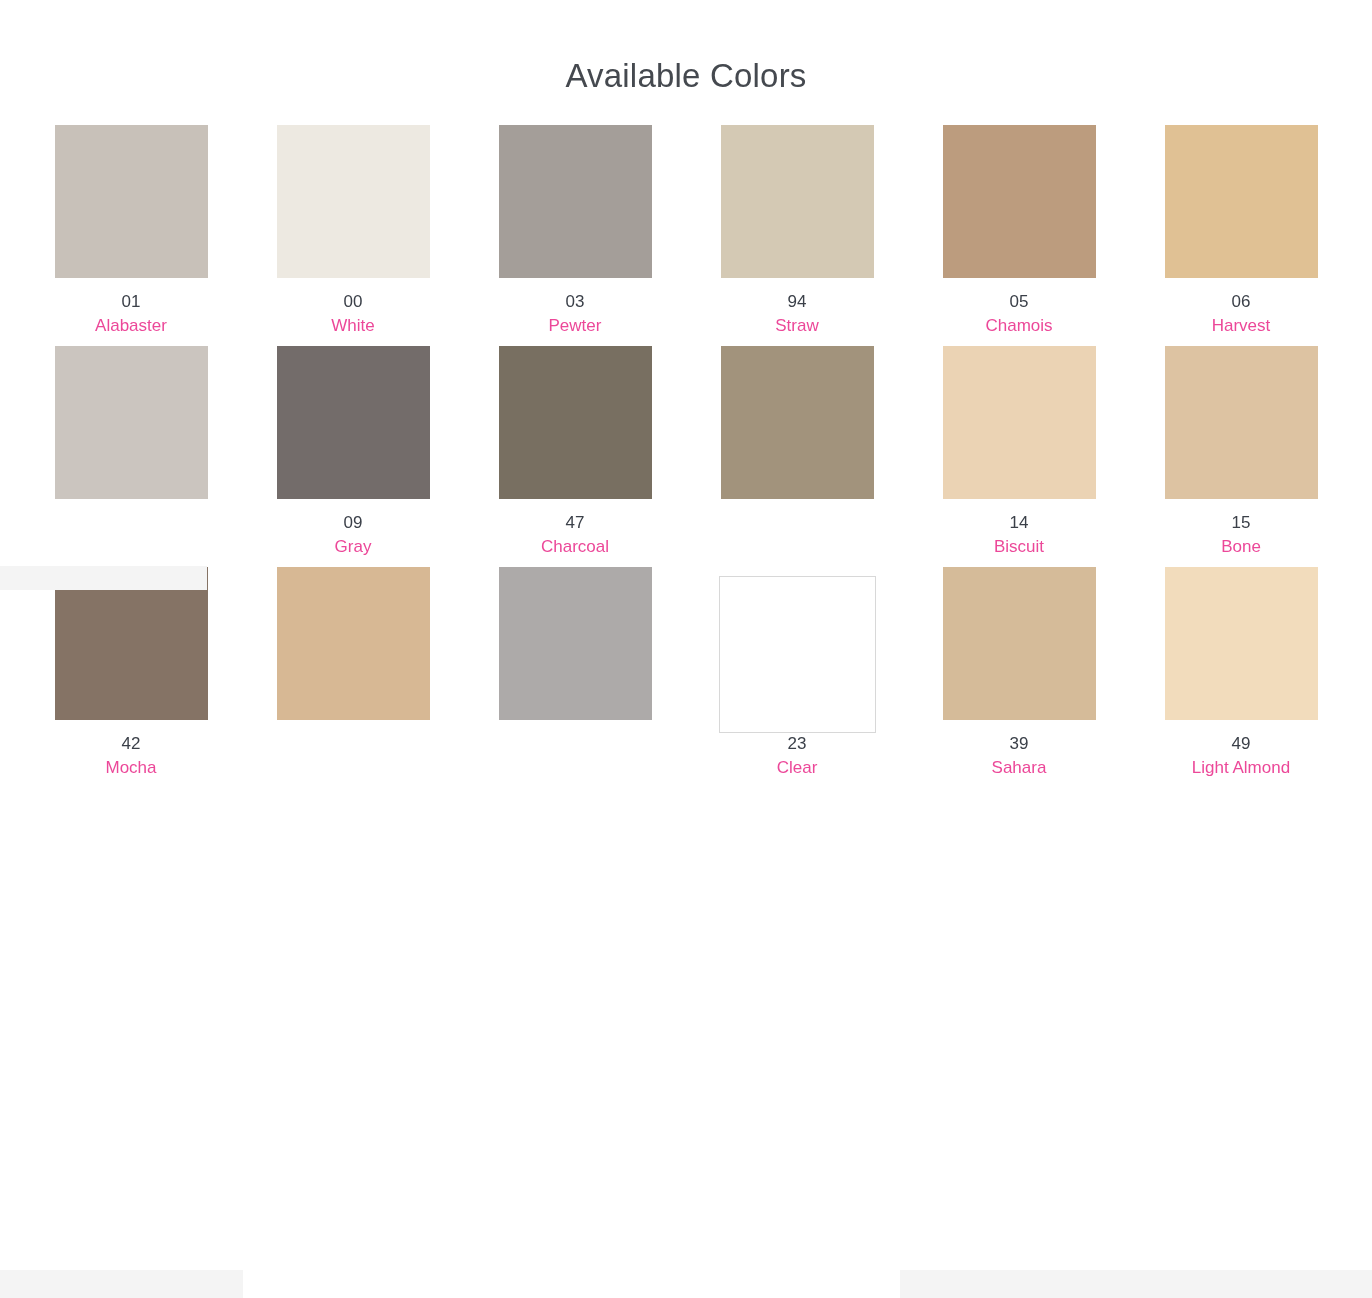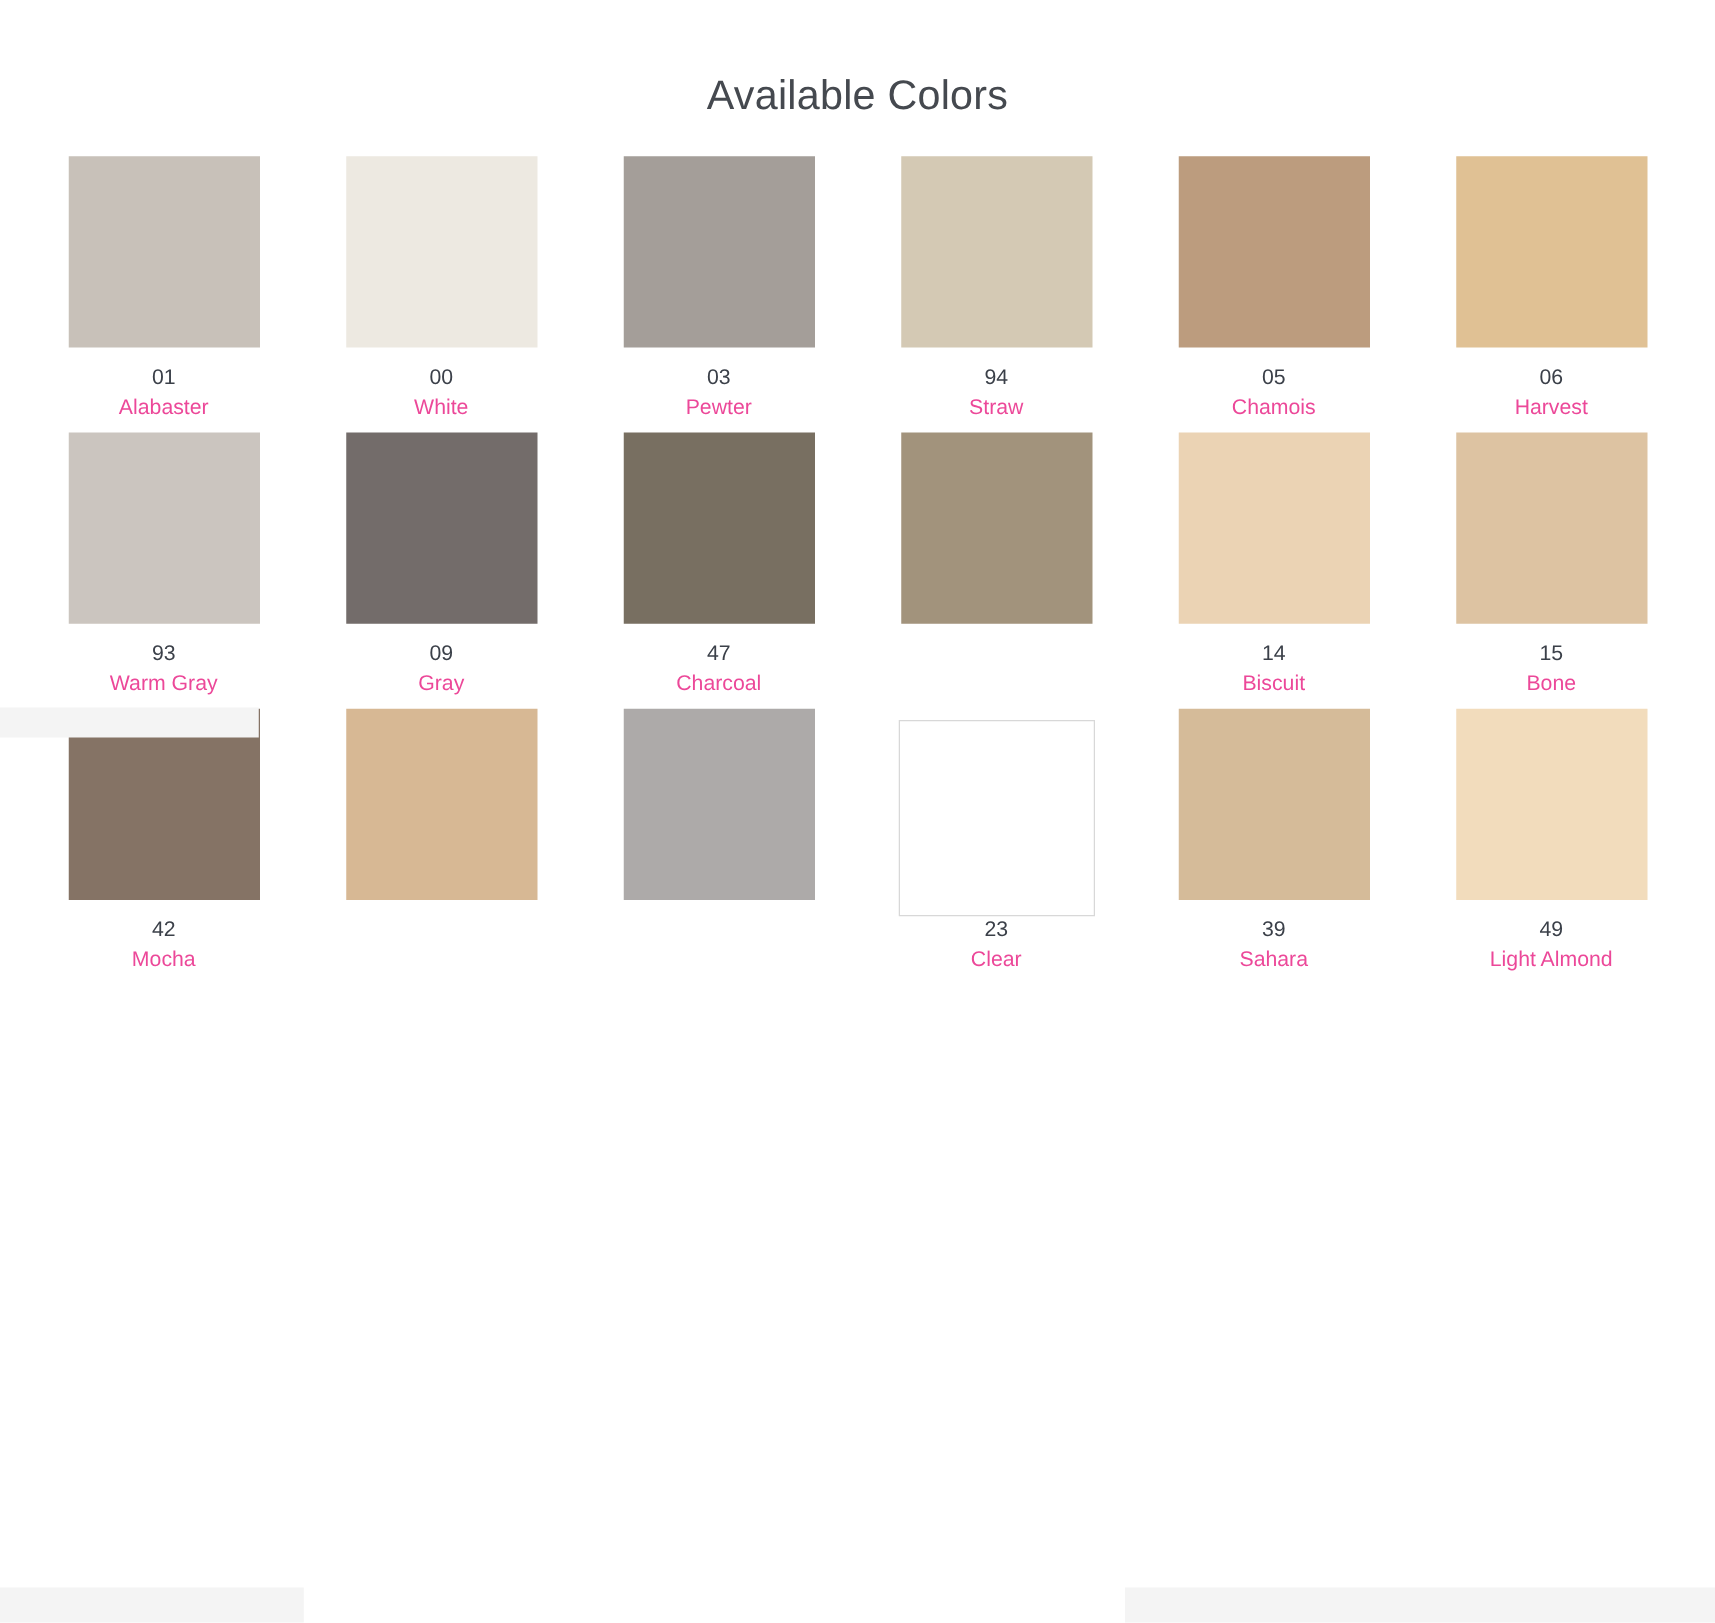--- a/index.html
+++ b/index.html
@@ -165,24 +165,20 @@
         </div>
         <div class="swatch-caption">
           <span class="swatch-code">06</span>
           <span class="swatch-name">Harvest</span>
         </div>
       </div>
       <div class="swatch-cell">
         <div class="swatch-chip-wrap">
           <div class="swatch-chip" style="background: rgb(203, 197, 191);"></div>
         </div>
-        <div class="swatch-caption">
-          <span class="swatch-code">93</span>
-          <span class="swatch-name">Warm Gray</span>
-        </div>
       </div>
       <div class="swatch-cell">
         <div class="swatch-chip-wrap">
           <div class="swatch-chip" style="background: rgb(115, 108, 106);"></div>
         </div>
         <div class="swatch-caption">
           <span class="swatch-code">09</span>
           <span class="swatch-name">Gray</span>
         </div>
       </div>

